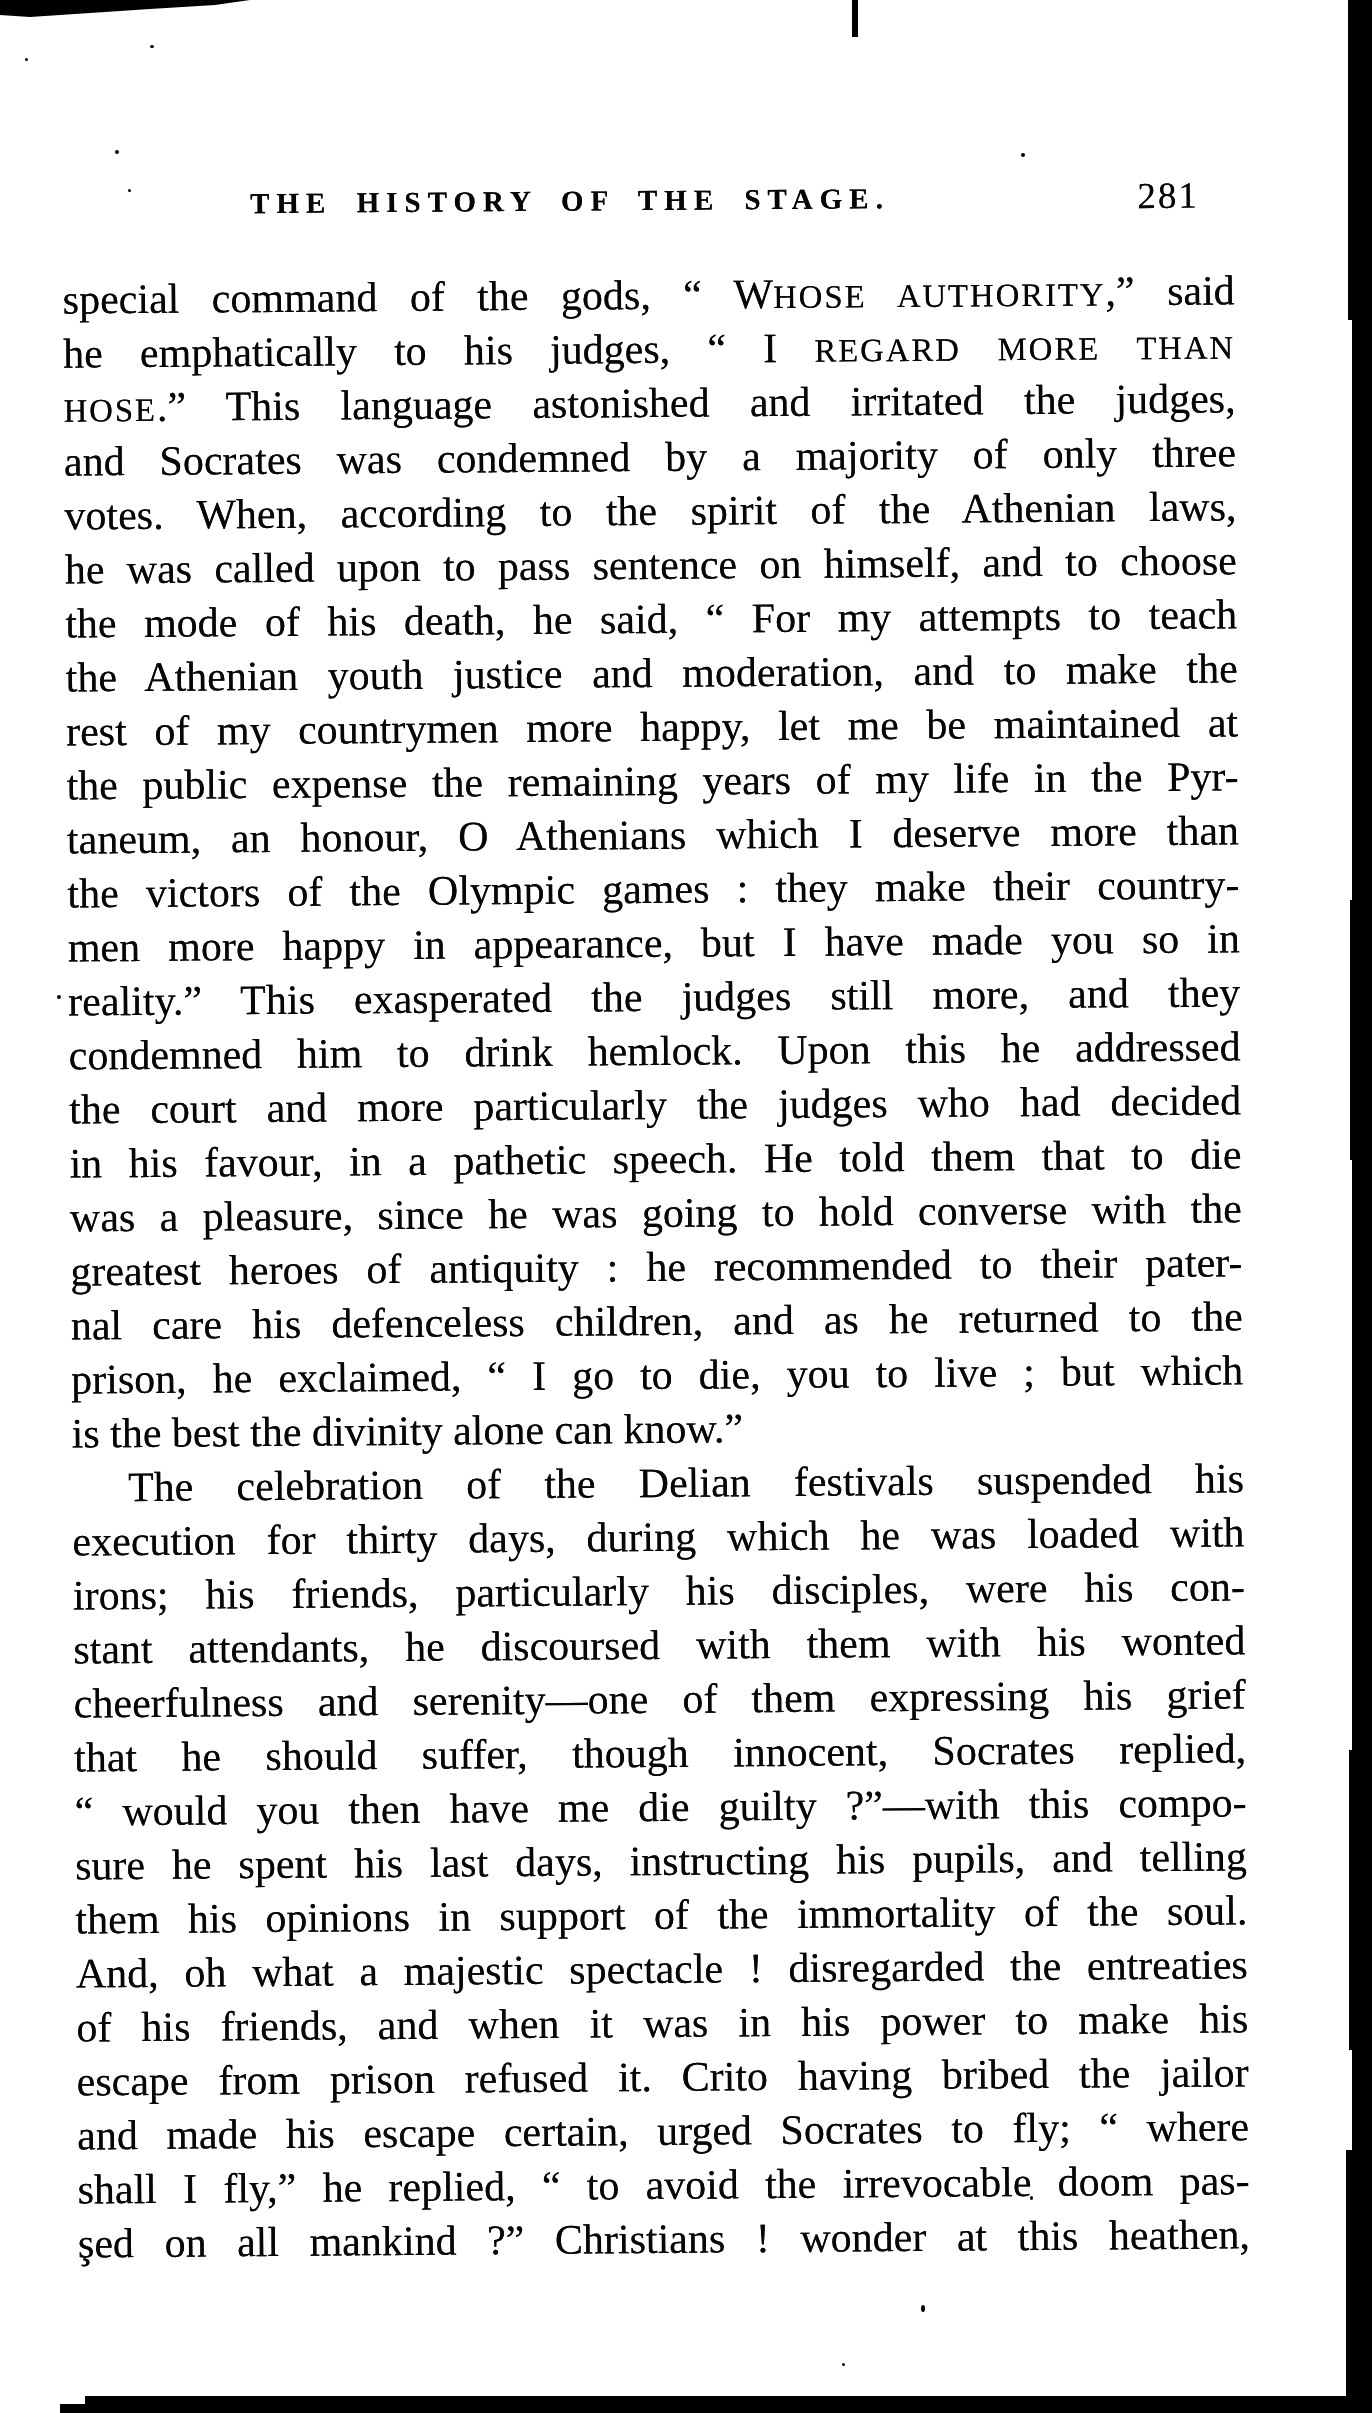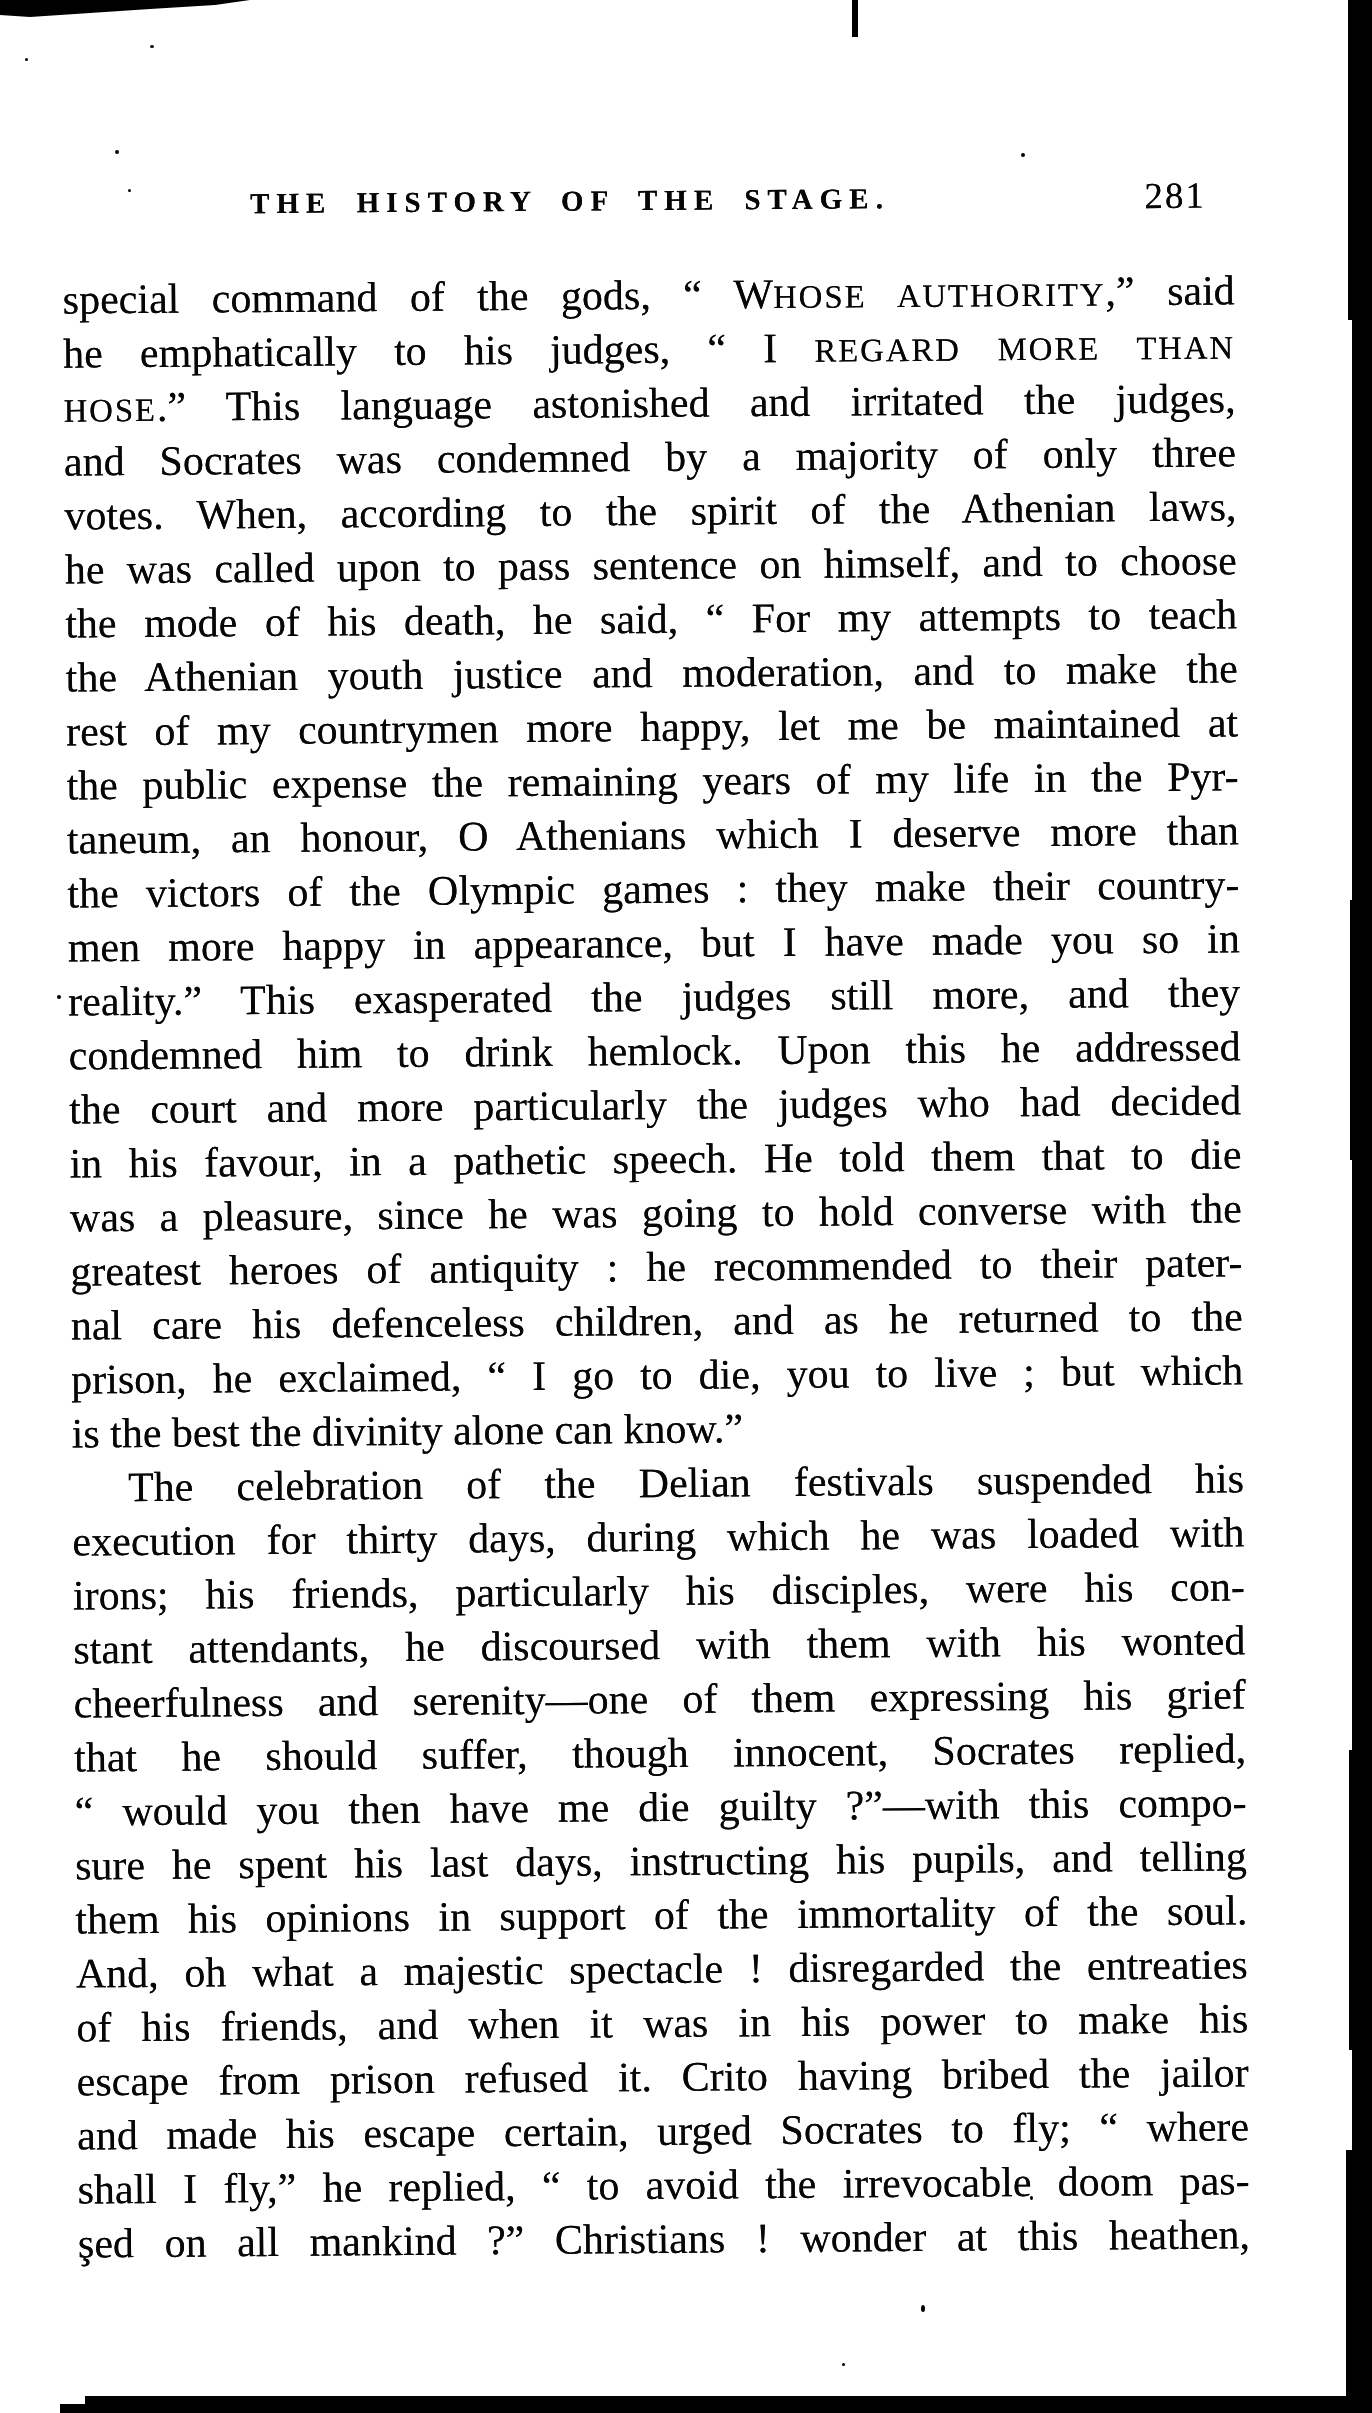--- a/index.html
+++ b/index.html
@@ -32,21 +32,21 @@
     top: 6px;
     transform: translateX(-50%) translateX(-78px);
     font-size: 29px;
     font-weight: 700;
     letter-spacing: 7px;
     word-spacing: 10px;
     white-space: nowrap;
   }
   .head-pageno {
     position: absolute;
-    right: 28px;
+    right: 35px;
     top: 0px;
     font-size: 37px;
     letter-spacing: 2px;
     text-align: center;
   }
   .body-lines { margin-top: 40px; }
   .line {
     height: 54px;
     line-height: 54px;
     font-size: 42px;

